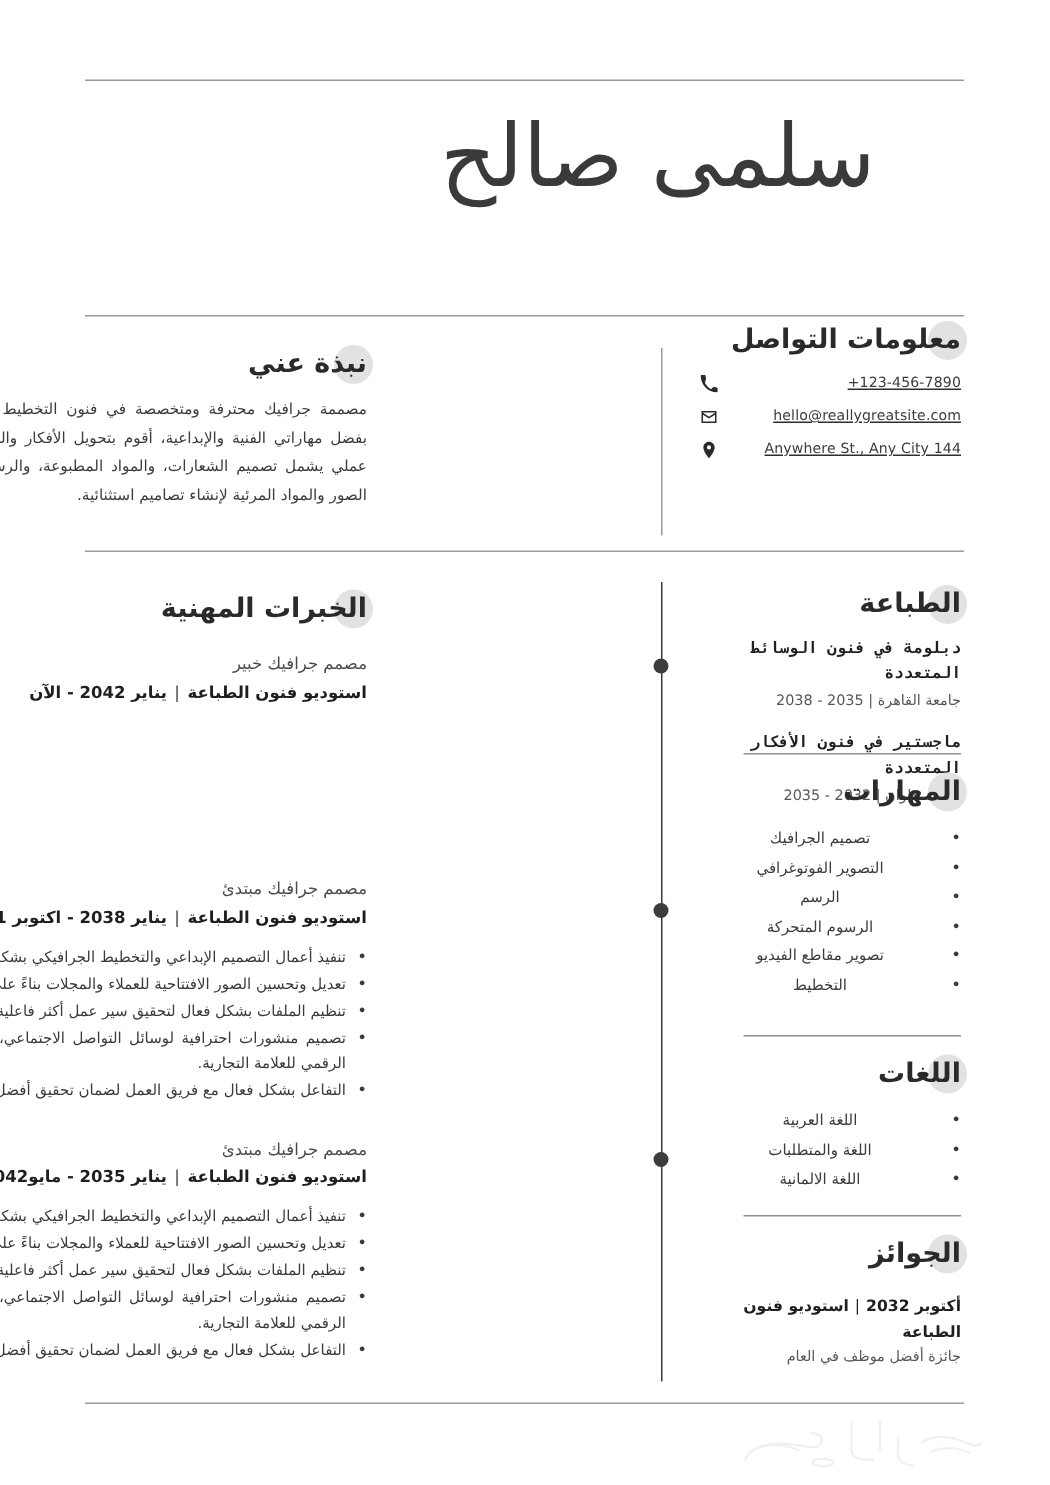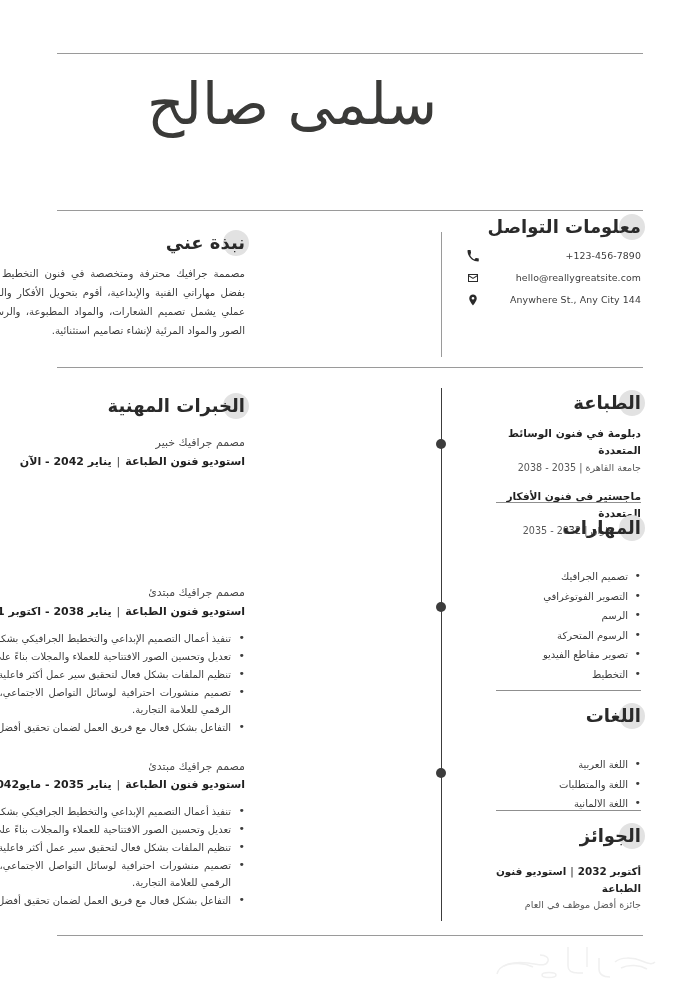--- a/index.html
+++ b/index.html
@@ -54,21 +54,21 @@
     height: 1px;
     background: #9a9a9a;
   }
 
   
   .name-block {
     position: absolute;
     left: 0;
     top: 68px;
     width: 584px;
-    text-align: center;
+    text-align: right;
   }
   .name-text {
     font-size: 58px;
     font-weight: 400;
     letter-spacing: 2px;
     color: #3a3a38;
     line-height: 1.25;
     direction: rtl;
   }
 
@@ -222,20 +222,21 @@
   }
 
   .contact-list { margin-top: 12px; }
   .contact-row {
     display: flex;
     flex-direction: row-reverse;
     align-items: center;
     justify-content: flex-start;
     gap: 8px;
     margin-bottom: 9px;
+    text-decoration: underline;
   }
   .contact-row .ic {
     width: 13px;
     height: 13px;
     flex: 0 0 13px;
     display: flex;
     align-items: center;
     justify-content: center;
     color: #2a2a2a;
   }
@@ -249,32 +250,34 @@
     letter-spacing: 0.1px;
   }
 
   .edu-item { margin-top: 12px; }
   .edu-item:first-of-type { margin-top: 14px; }
   .edu-degree {
     font-size: 10.6px;
     font-weight: 700;
     color: #1f1f1f;
     line-height: 1.6;
+    font-family: Liberation Mono, monospace;
   }
   .edu-sub {
     font-size: 9.6px;
     color: #575757;
     line-height: 1.7;
     margin-top: 1px;
   }
 
   .side-bullets {
     list-style: none;
-    margin-top: 29px;
+    margin-top: 12px;
     padding: 0;
+    text-align: center;
   }
   .side-bullets li {
     position: relative;
     font-size: 10px;
     color: #3b3b3b;
     line-height: 1.95;
     padding-right: 13px;
   }
   .side-bullets li::before {
     content: "•";

